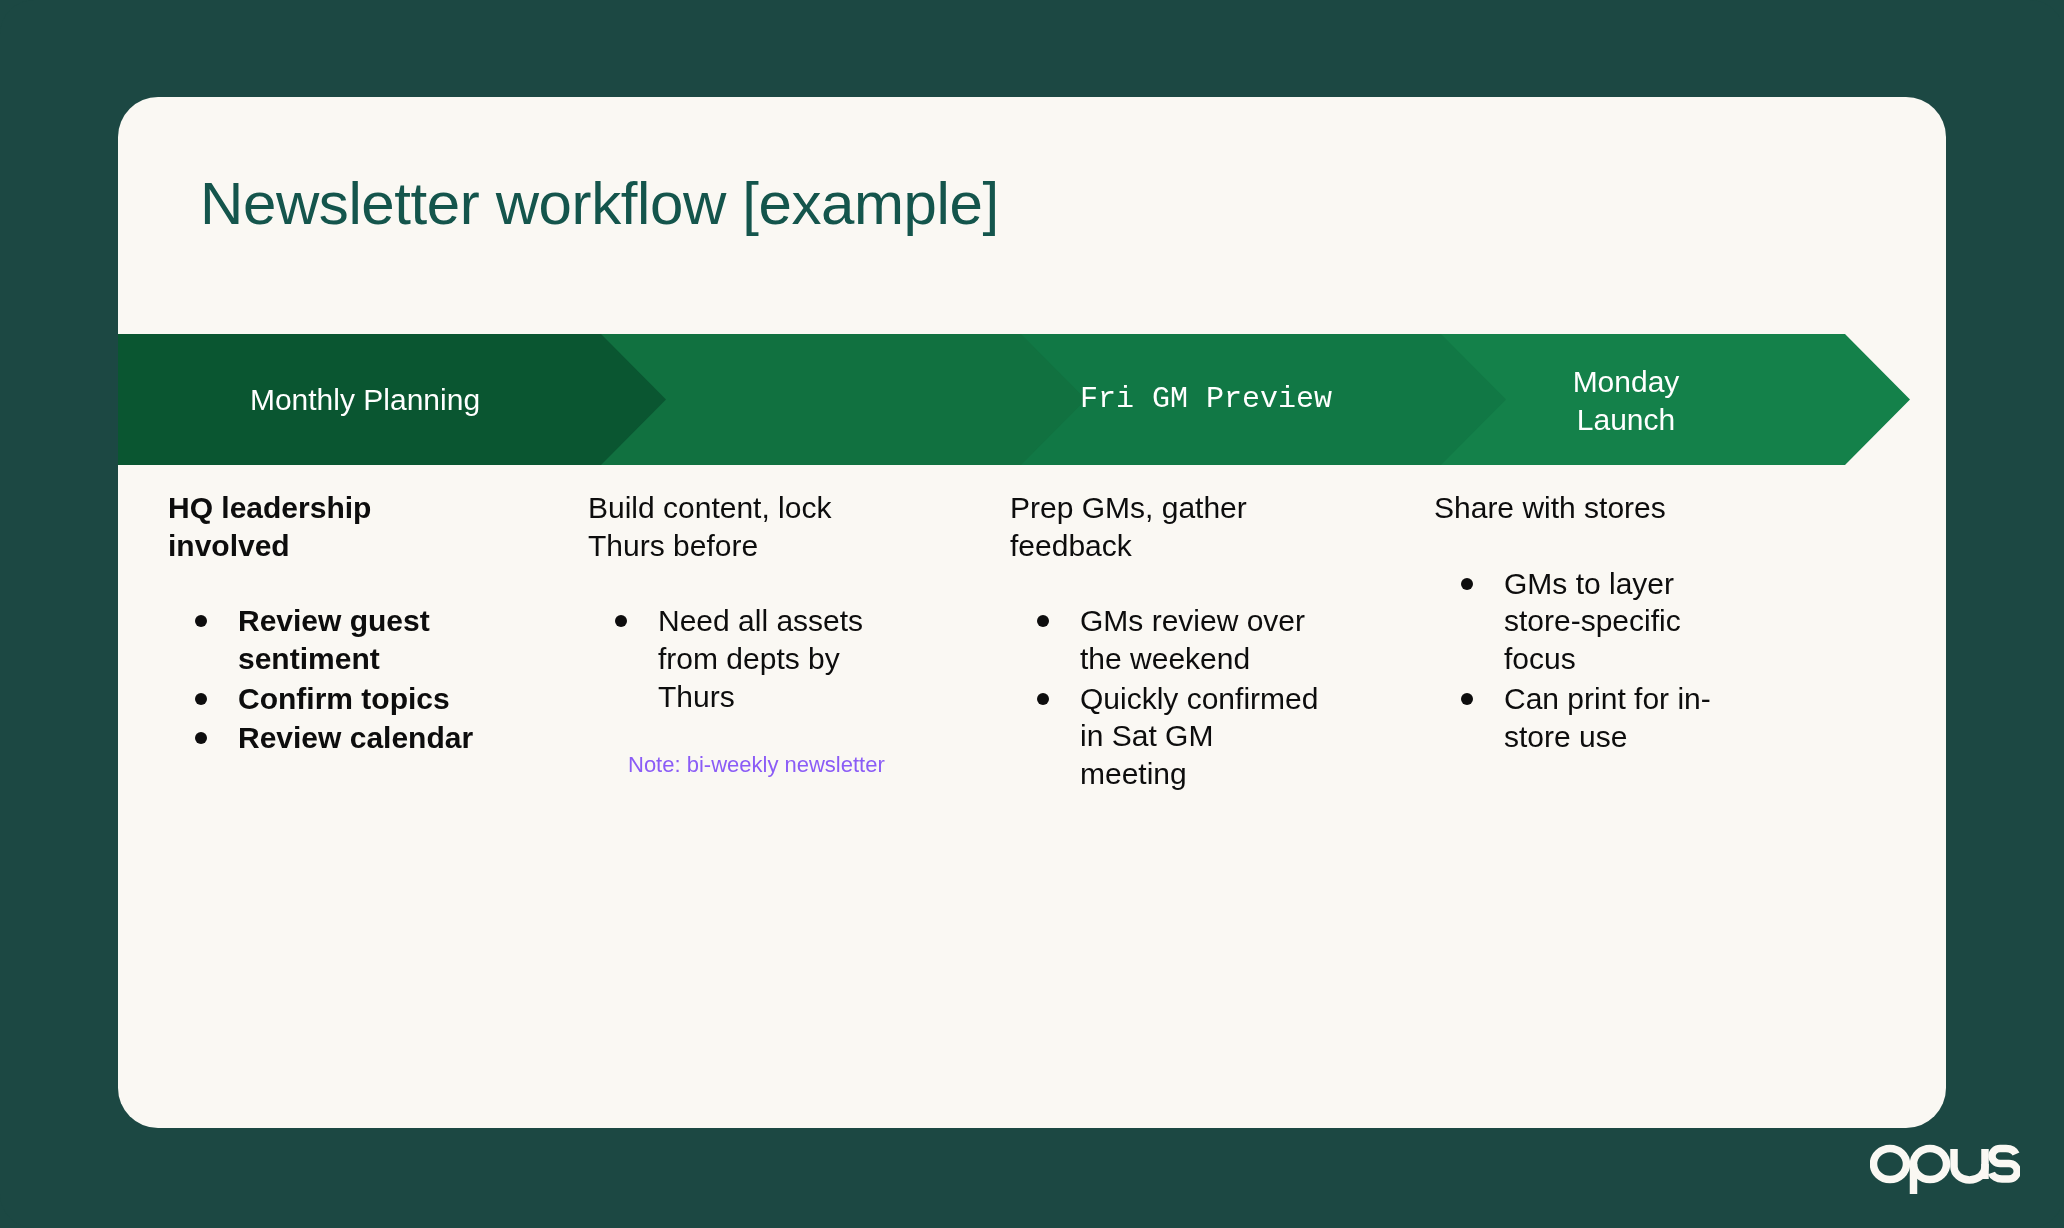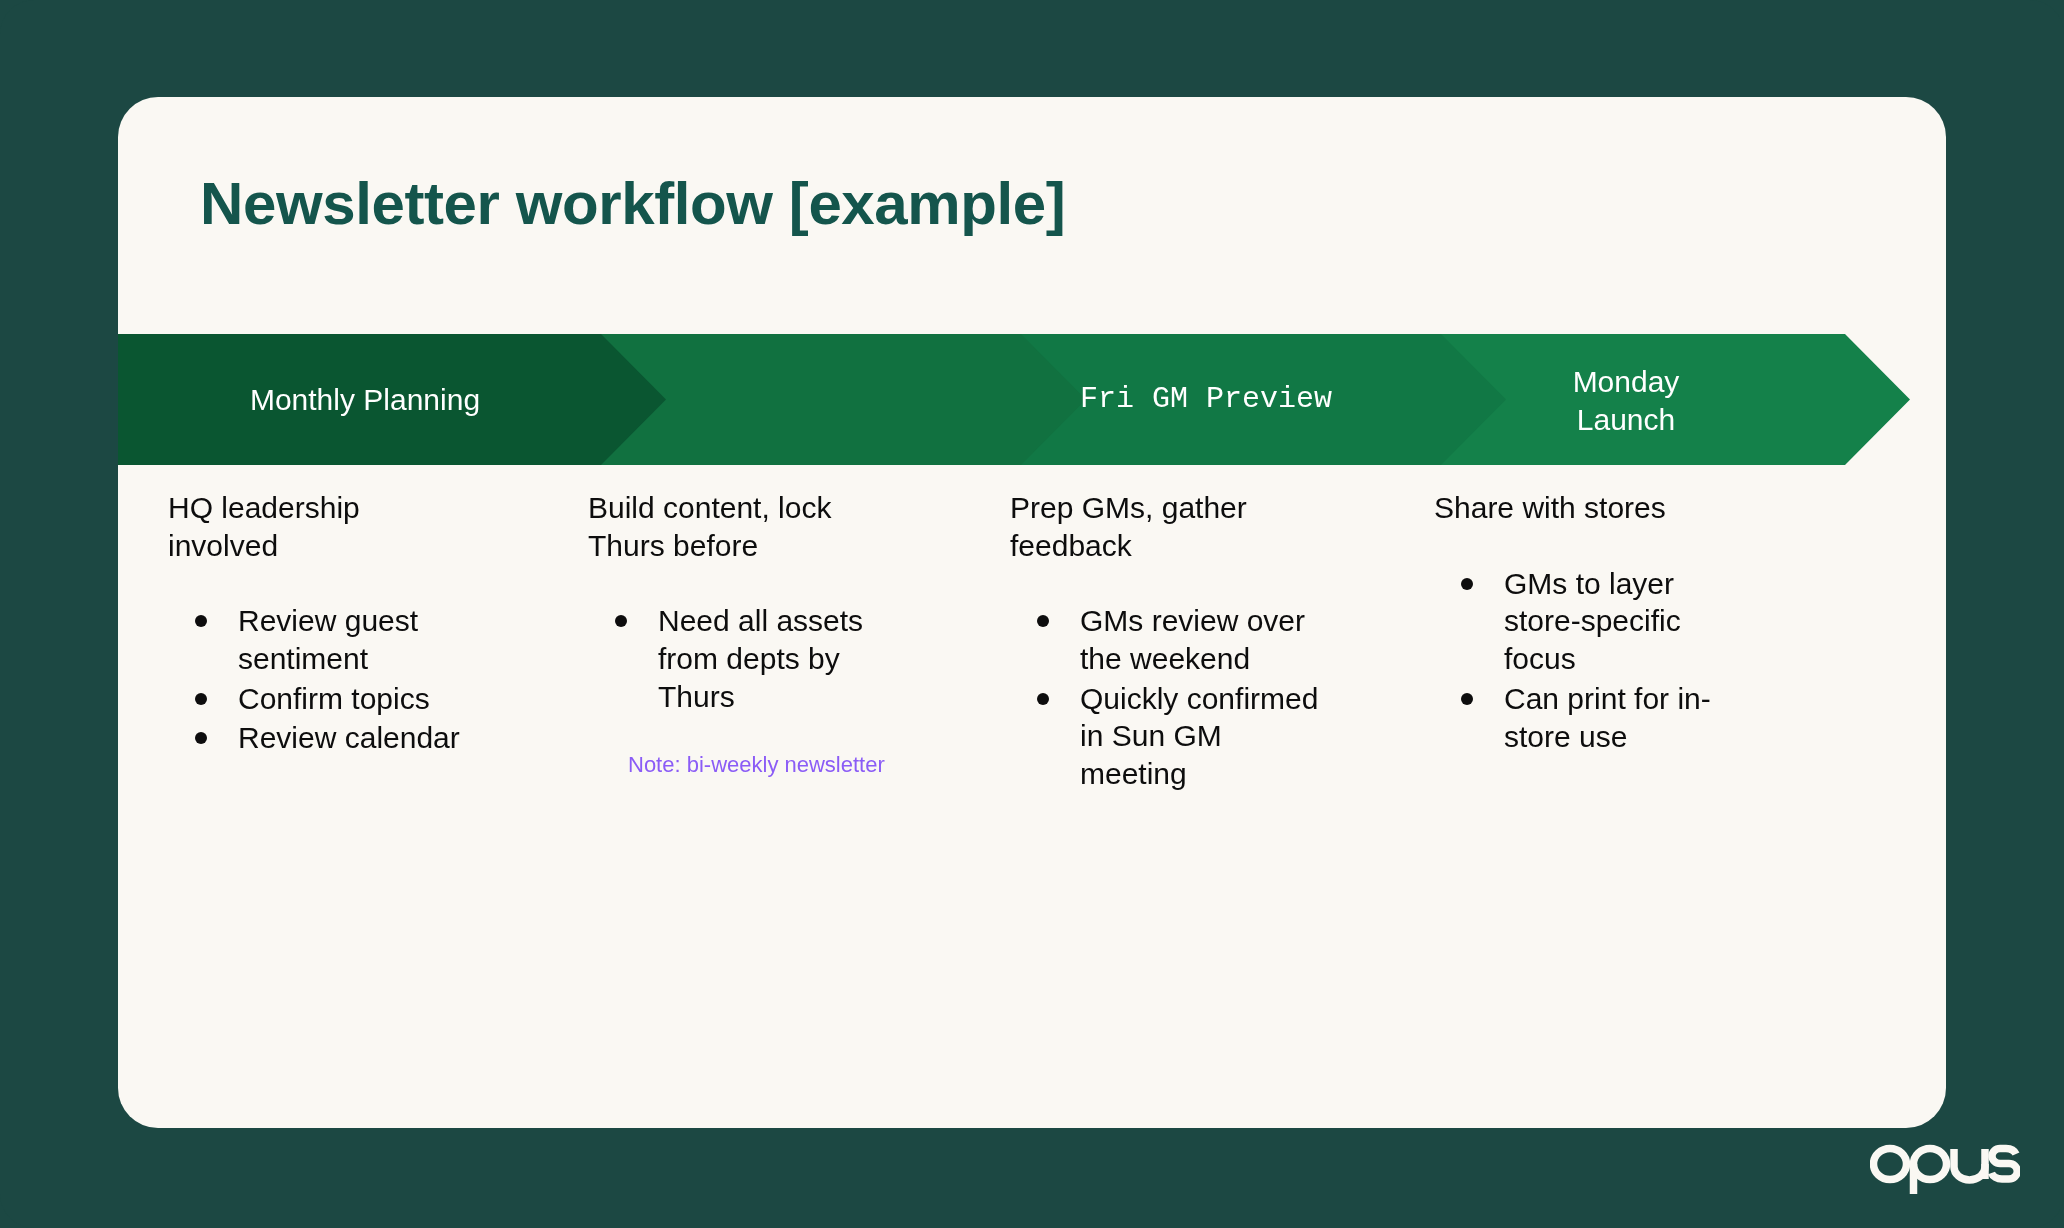--- a/index.html
+++ b/index.html
@@ -35,21 +35,21 @@
     background: #faf8f3;
     border-radius: 40px;
     overflow: hidden;
   }
 
   .page-title {
     position: absolute;
     left: 82px;
     top: 72px;
     font-size: 60px;
-    font-weight: 700;
+    font-weight: 400;
     color: #14554c;
     letter-spacing: -0.4px;
     white-space: nowrap;
   }
 
   
   .chevron-banner {
     position: absolute;
     left: 0px;
     top: 237px;
@@ -74,21 +74,21 @@
   .columns {
     position: absolute;
     left: 0;
     top: 392px;
     width: 1828px;
     display: flex;
   }
   .col {
     padding-right: 30px;
   }
-  .col-0 { width: 422px; padding-left: 50px; }
+  .col-0 { width: 422px; padding-left: 50px; font-weight: bold; }
   .col-1 { width: 422px; padding-left: 48px; }
   .col-2 { width: 422px; padding-left: 48px; }
   .col-3 { width: 462px; padding-left: 50px; }
 
   .col-head {
     font-size: 30px;
     line-height: 1.25;
     color: #0d0d0d;
     max-width: 310px;
   }
@@ -175,21 +175,21 @@
       <ul class="col-list">
         <li><span class="bullet"></span><span>Need all assets from depts by Thurs</span></li>
       </ul>
       <div class="col-note">Note: bi-weekly newsletter</div>
     </div>
 
     <div class="col col-2">
       <div class="col-head">Prep GMs, gather feedback</div>
       <ul class="col-list">
         <li><span class="bullet"></span><span>GMs review over the weekend</span></li>
-        <li><span class="bullet"></span><span>Quickly confirmed in Sun GM meeting</span></li>
+        <li><span class="bullet"></span><span>Quickly confirmed in Sat GM meeting</span></li>
       </ul>
     </div>
 
     <div class="col col-3">
       <div class="col-head">Share with stores</div>
       <ul class="col-list">
         <li><span class="bullet"></span><span>GMs to layer store-specific focus</span></li>
         <li><span class="bullet"></span><span>Can print for in-store use</span></li>
       </ul>
     </div>

